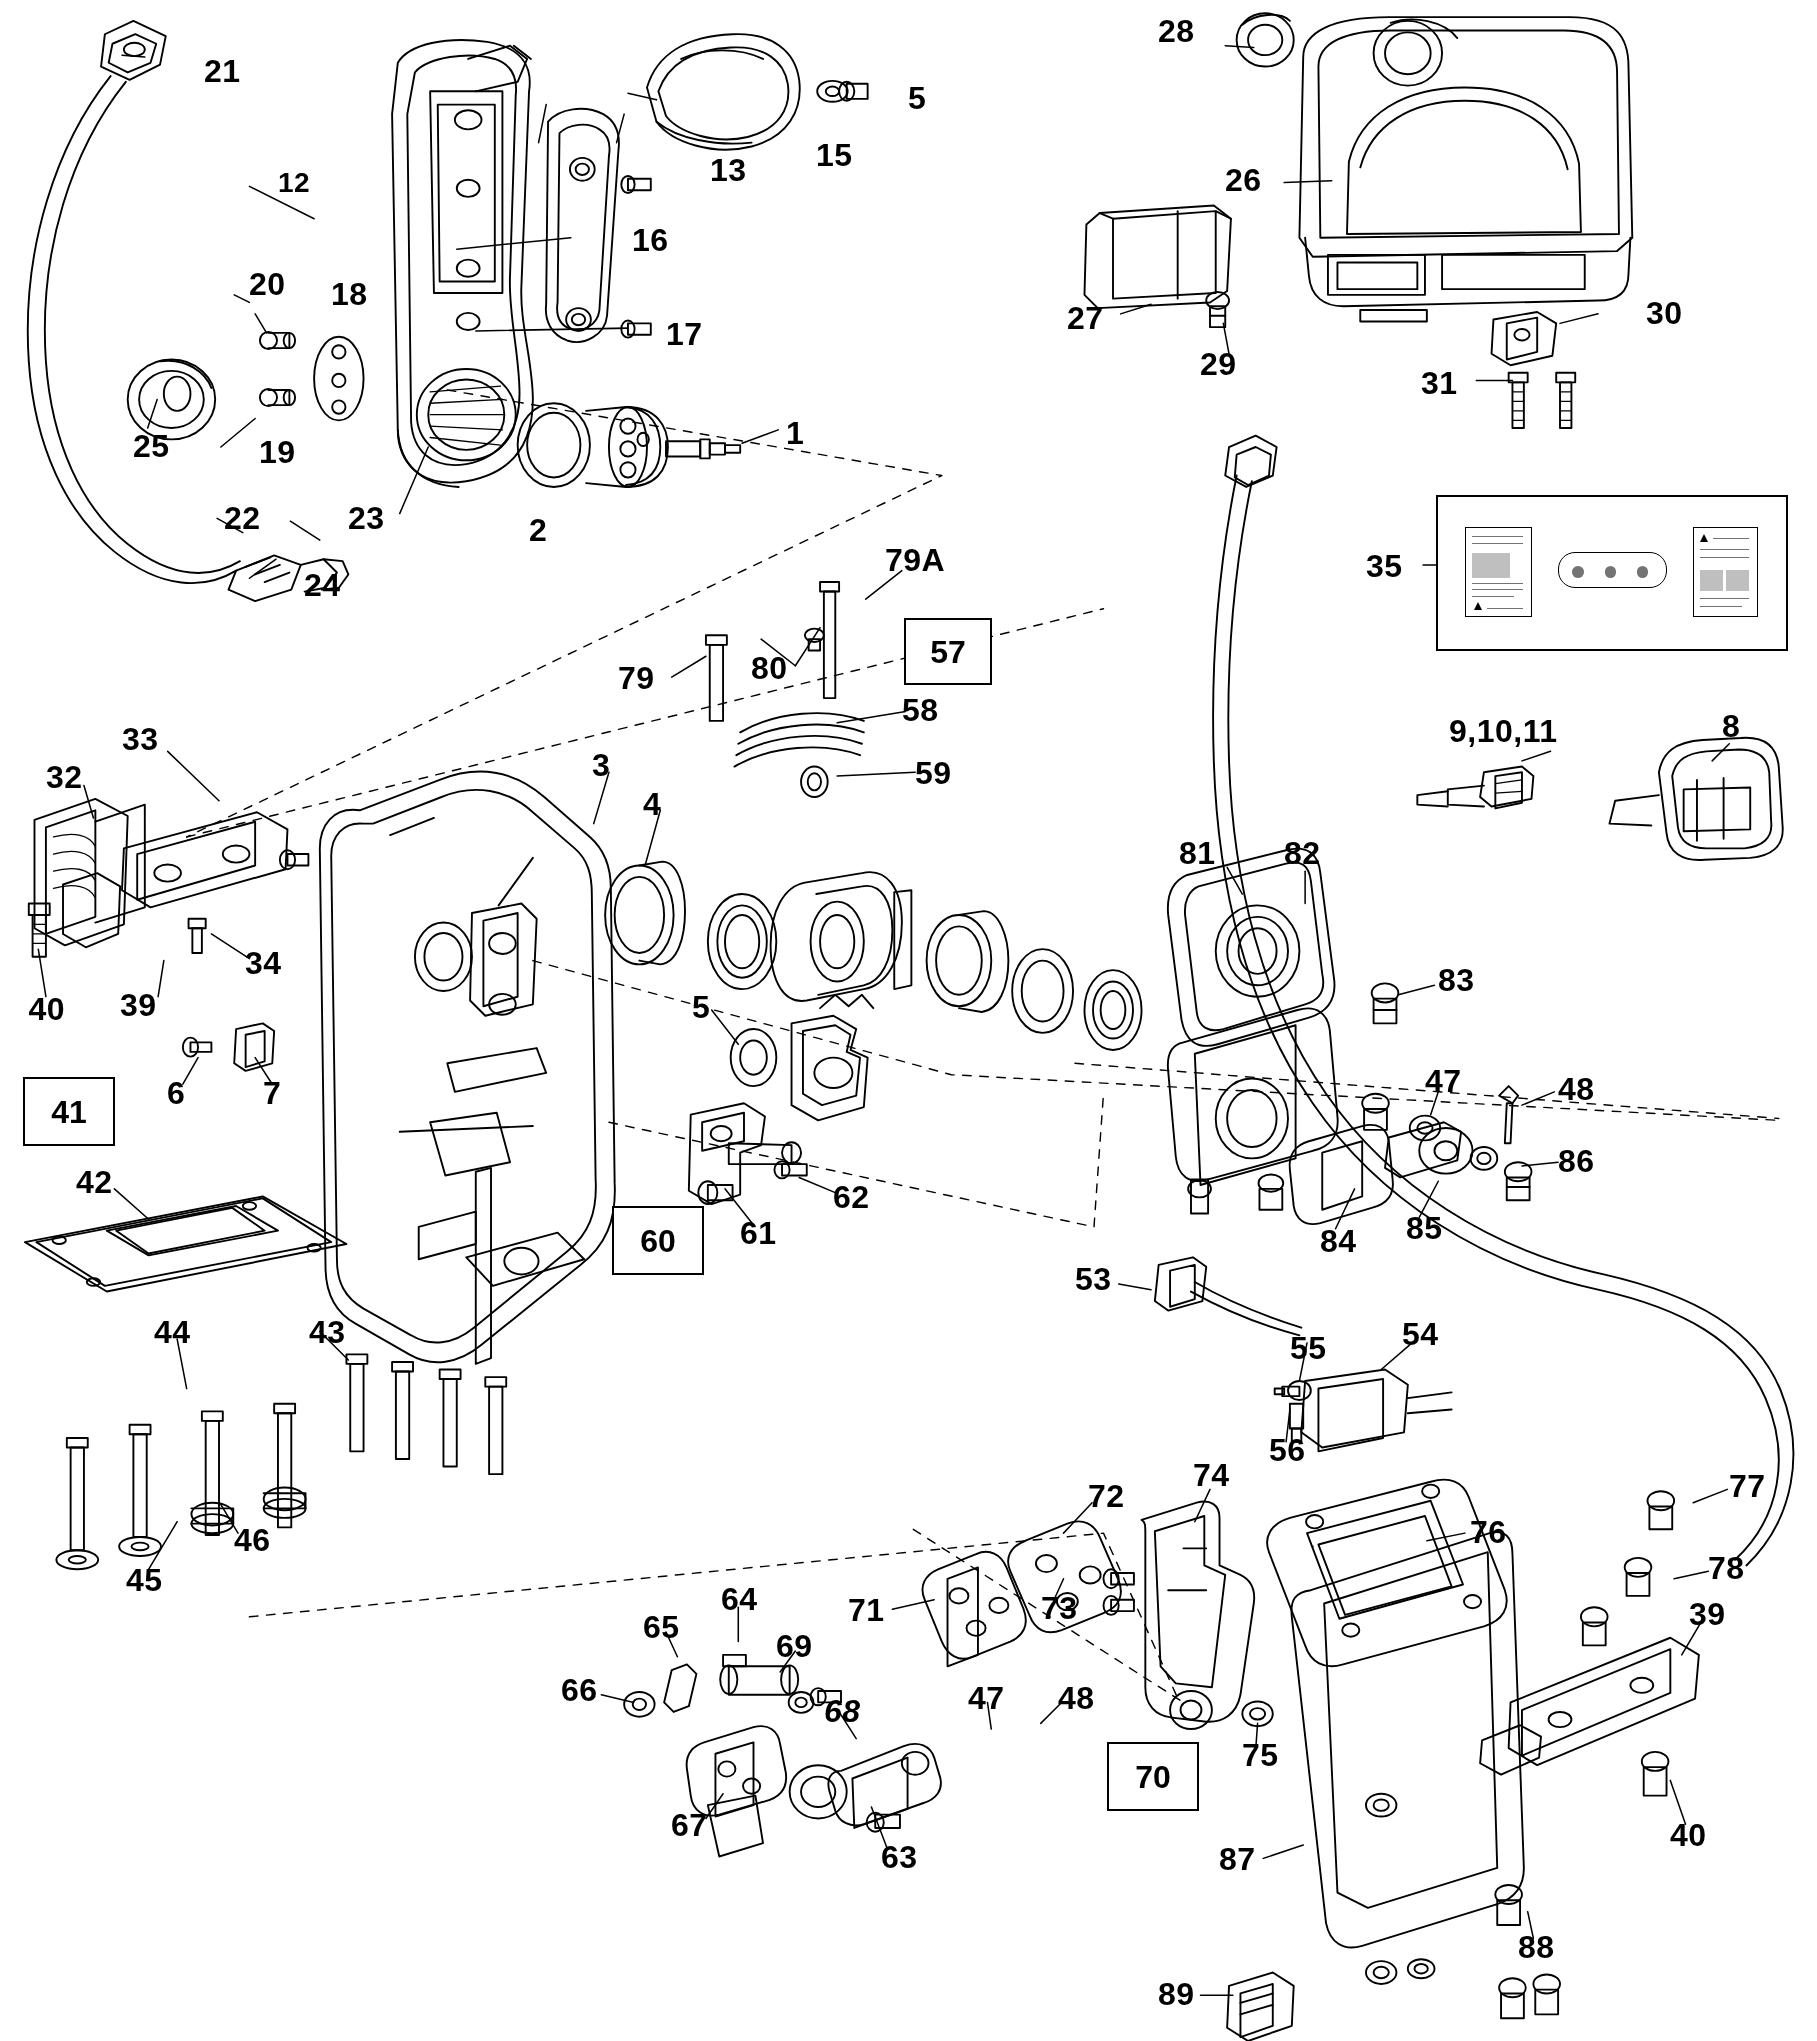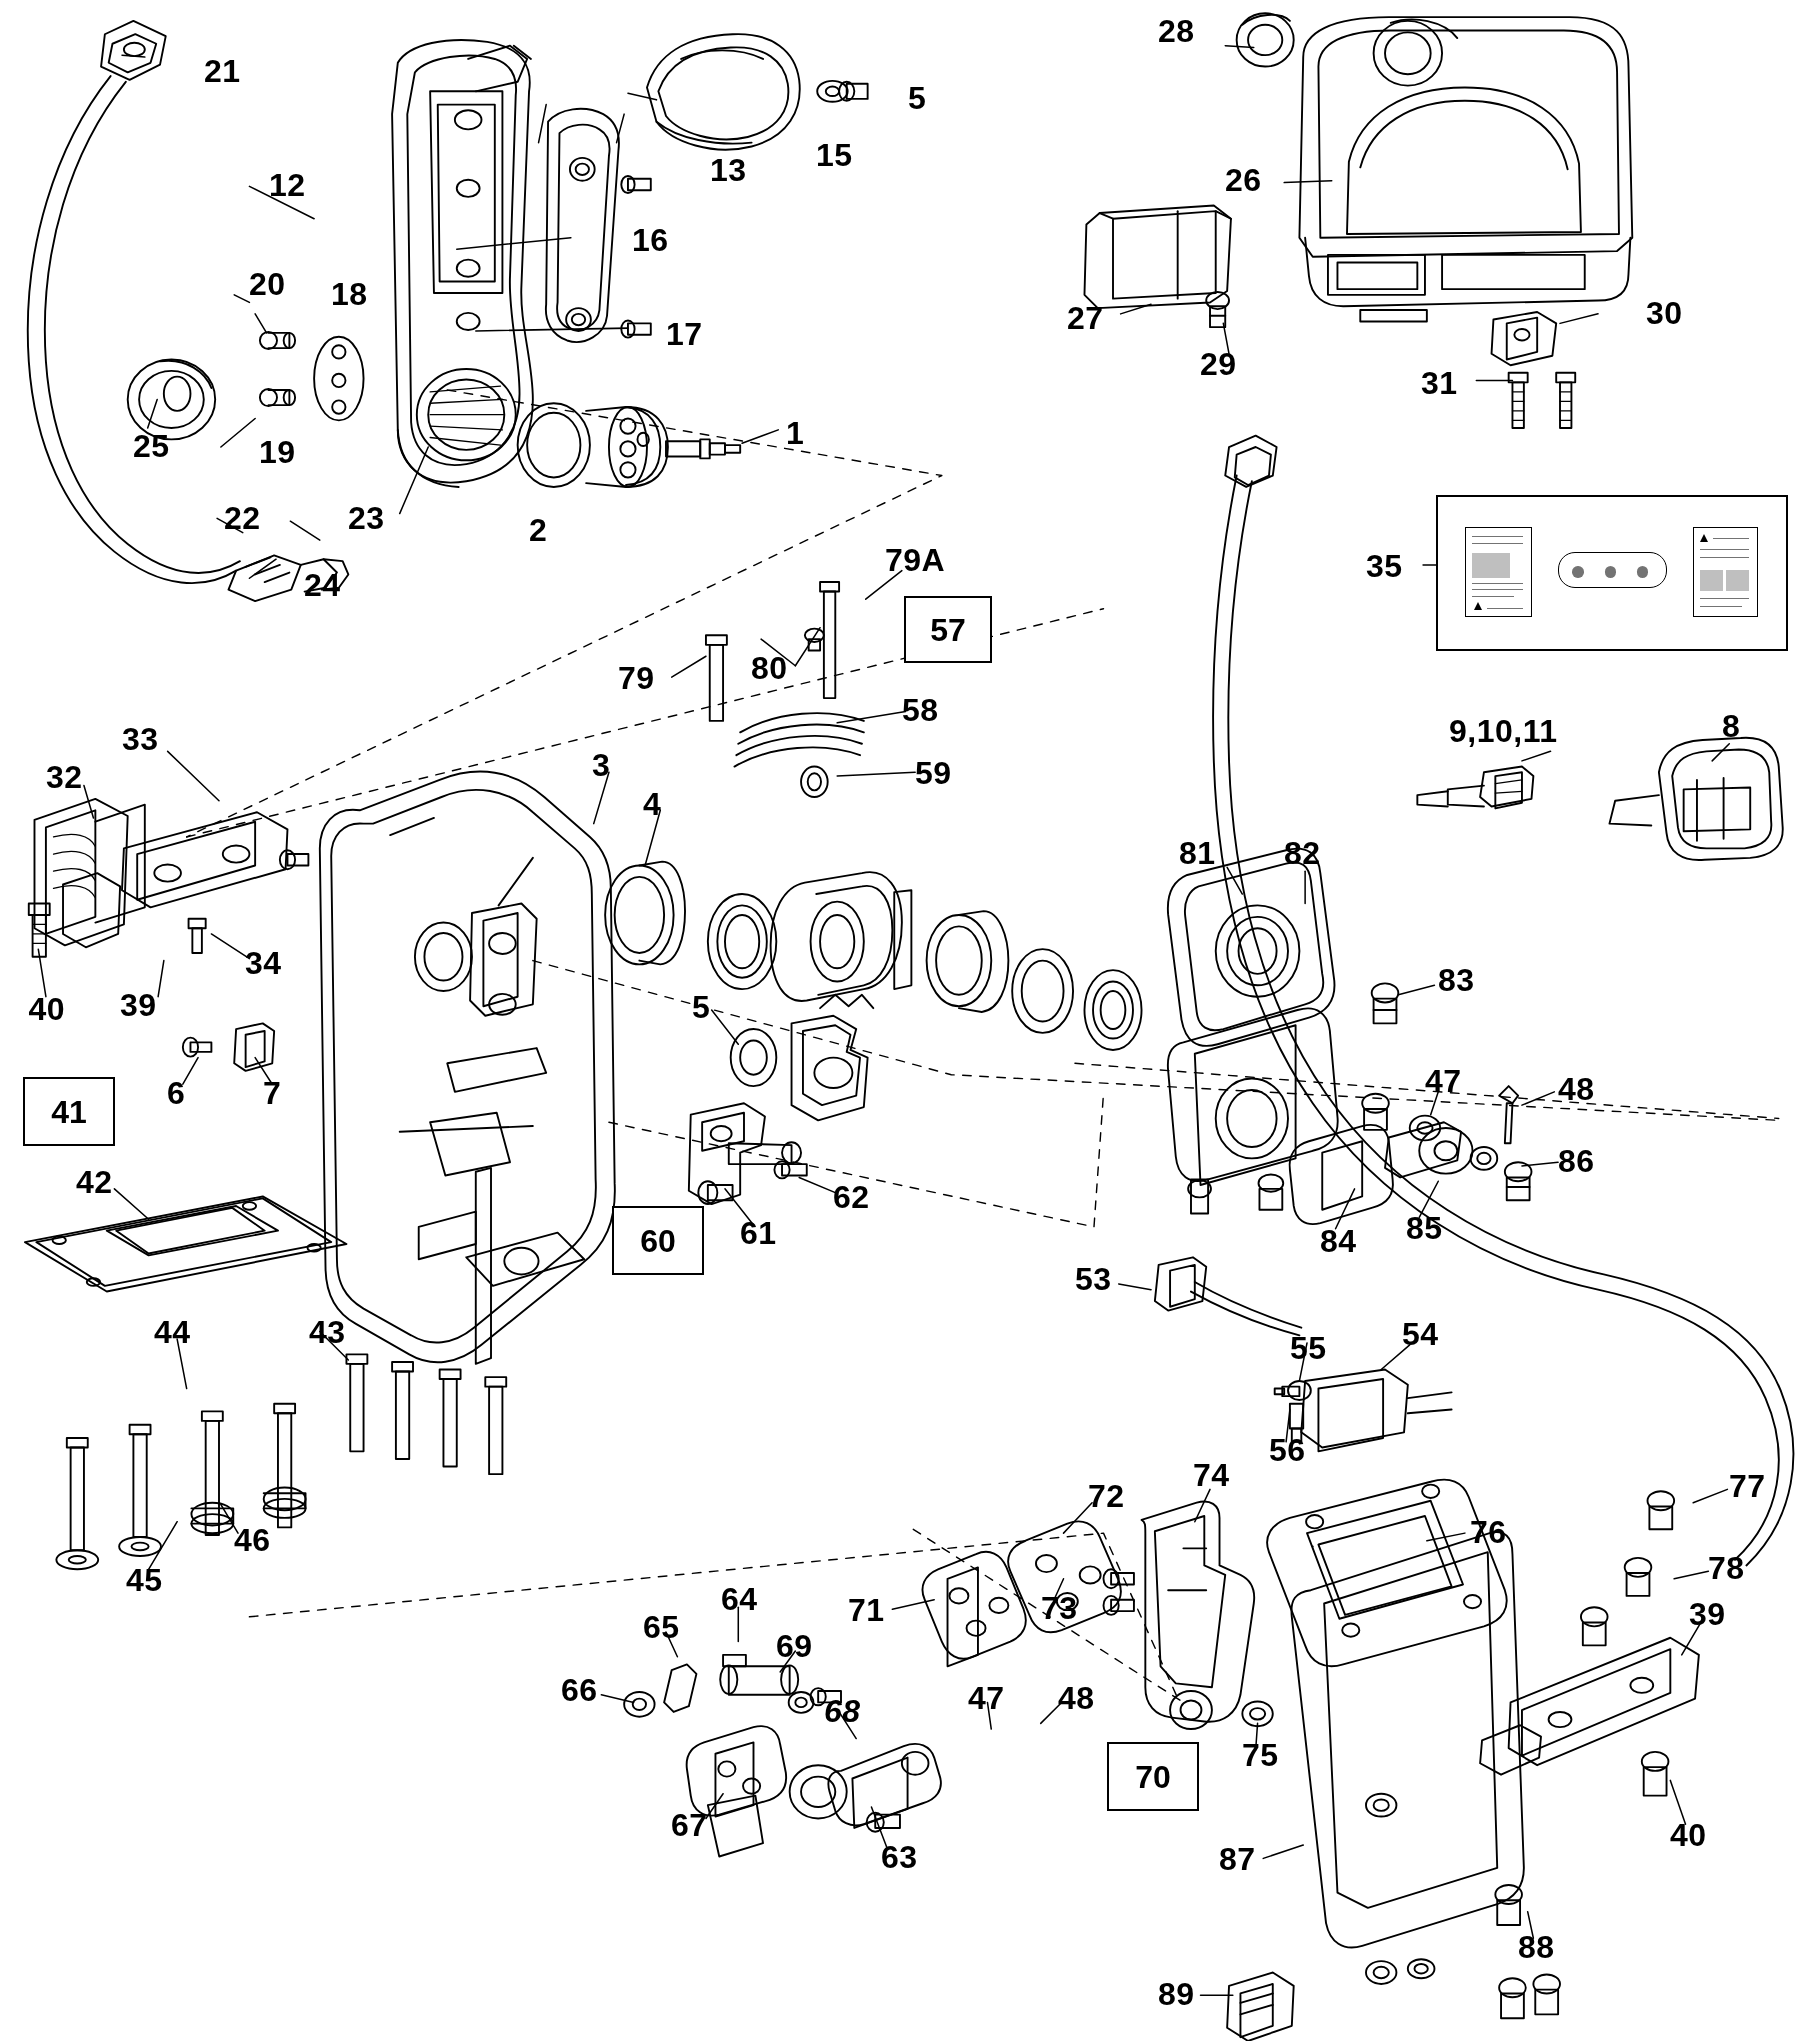--- a/index.html
+++ b/index.html
@@ -622,21 +622,21 @@
       <path d="M1574,1998 l24,0 0,26 -24,0 z"></path>
       <ellipse cx="1590" cy="2090" rx="14" ry="10"></ellipse>
       <path d="M1578,2096 l24,0 0,26 -24,0 z"></path>
       <ellipse cx="1626" cy="2086" rx="14" ry="10"></ellipse>
       <path d="M1614,2092 l24,0 0,26 -24,0 z"></path>
 
     </g>
   </svg>
 
   <div class="callout" style="left:204px;top:55px;font-size:32px;">21</div>
-  <div class="callout" style="left:269px;top:169px;font-size:32px;">12</div>
+  <div class="callout" style="left:278px;top:169px;font-size:28px;">12</div>
   <div class="callout" style="left:710px;top:154px;font-size:32px;">13</div>
   <div class="callout" style="left:816px;top:139px;font-size:32px;">15</div>
   <div class="callout" style="left:908px;top:82px;font-size:32px;">5</div>
   <div class="callout" style="left:632px;top:224px;font-size:32px;">16</div>
   <div class="callout" style="left:666px;top:318px;font-size:32px;">17</div>
   <div class="callout" style="left:249px;top:268px;font-size:32px;">20</div>
   <div class="callout" style="left:331px;top:278px;font-size:32px;">18</div>
   <div class="callout" style="left:259px;top:436px;font-size:32px;">19</div>
   <div class="callout" style="left:133px;top:430px;font-size:32px;">25</div>
   <div class="callout" style="left:224px;top:502px;font-size:32px;">22</div>
@@ -717,21 +717,21 @@
   <div class="callout" style="left:1058px;top:1682px;font-size:32px;">48</div>
   <div class="callout" style="left:1242px;top:1739px;font-size:32px;">75</div>
   <div class="callout" style="left:1689px;top:1598px;font-size:32px;">39</div>
   <div class="callout" style="left:1670px;top:1819px;font-size:32px;">40</div>
   <div class="callout" style="left:671px;top:1809px;font-size:32px;">67</div>
   <div class="callout" style="left:881px;top:1841px;font-size:32px;">63</div>
   <div class="callout" style="left:1219px;top:1843px;font-size:32px;">87</div>
   <div class="callout" style="left:1518px;top:1931px;font-size:32px;">88</div>
   <div class="callout" style="left:1158px;top:1978px;font-size:32px;">89</div>
 
-  <div class="boxed" style="left:904px;top:596px;width:84px;height:63px;font-size:32px;">57</div>
+  <div class="boxed" style="left:904px;top:618px;width:84px;height:63px;font-size:32px;">57</div>
   <div class="boxed" style="left:23px;top:1077px;width:88px;height:65px;font-size:32px;">41</div>
   <div class="boxed" style="left:612px;top:1206px;width:88px;height:65px;font-size:32px;">60</div>
   <div class="boxed" style="left:1107px;top:1742px;width:88px;height:65px;font-size:32px;">70</div>
 
   <div class="decal-frame" style="left:1436px;top:495px;width:348px;height:152px;">
     <div class="decal-label" style="left:27px;top:30px;width:65px;height:88px;">
       <div class="decal-inner-line" style="left:5.7px;top:7.6px;width:51px;height:1.3px;"></div>
       <div class="decal-inner-line" style="left:5.7px;top:15px;width:51px;height:1.3px;"></div>
       <div class="decal-inner-line" style="left:5.7px;top:25px;width:38px;height:25px;opacity:0.25;"></div>
       <div class="decal-inner-line" style="left:5.7px;top:55px;width:51px;height:1.3px;"></div>

